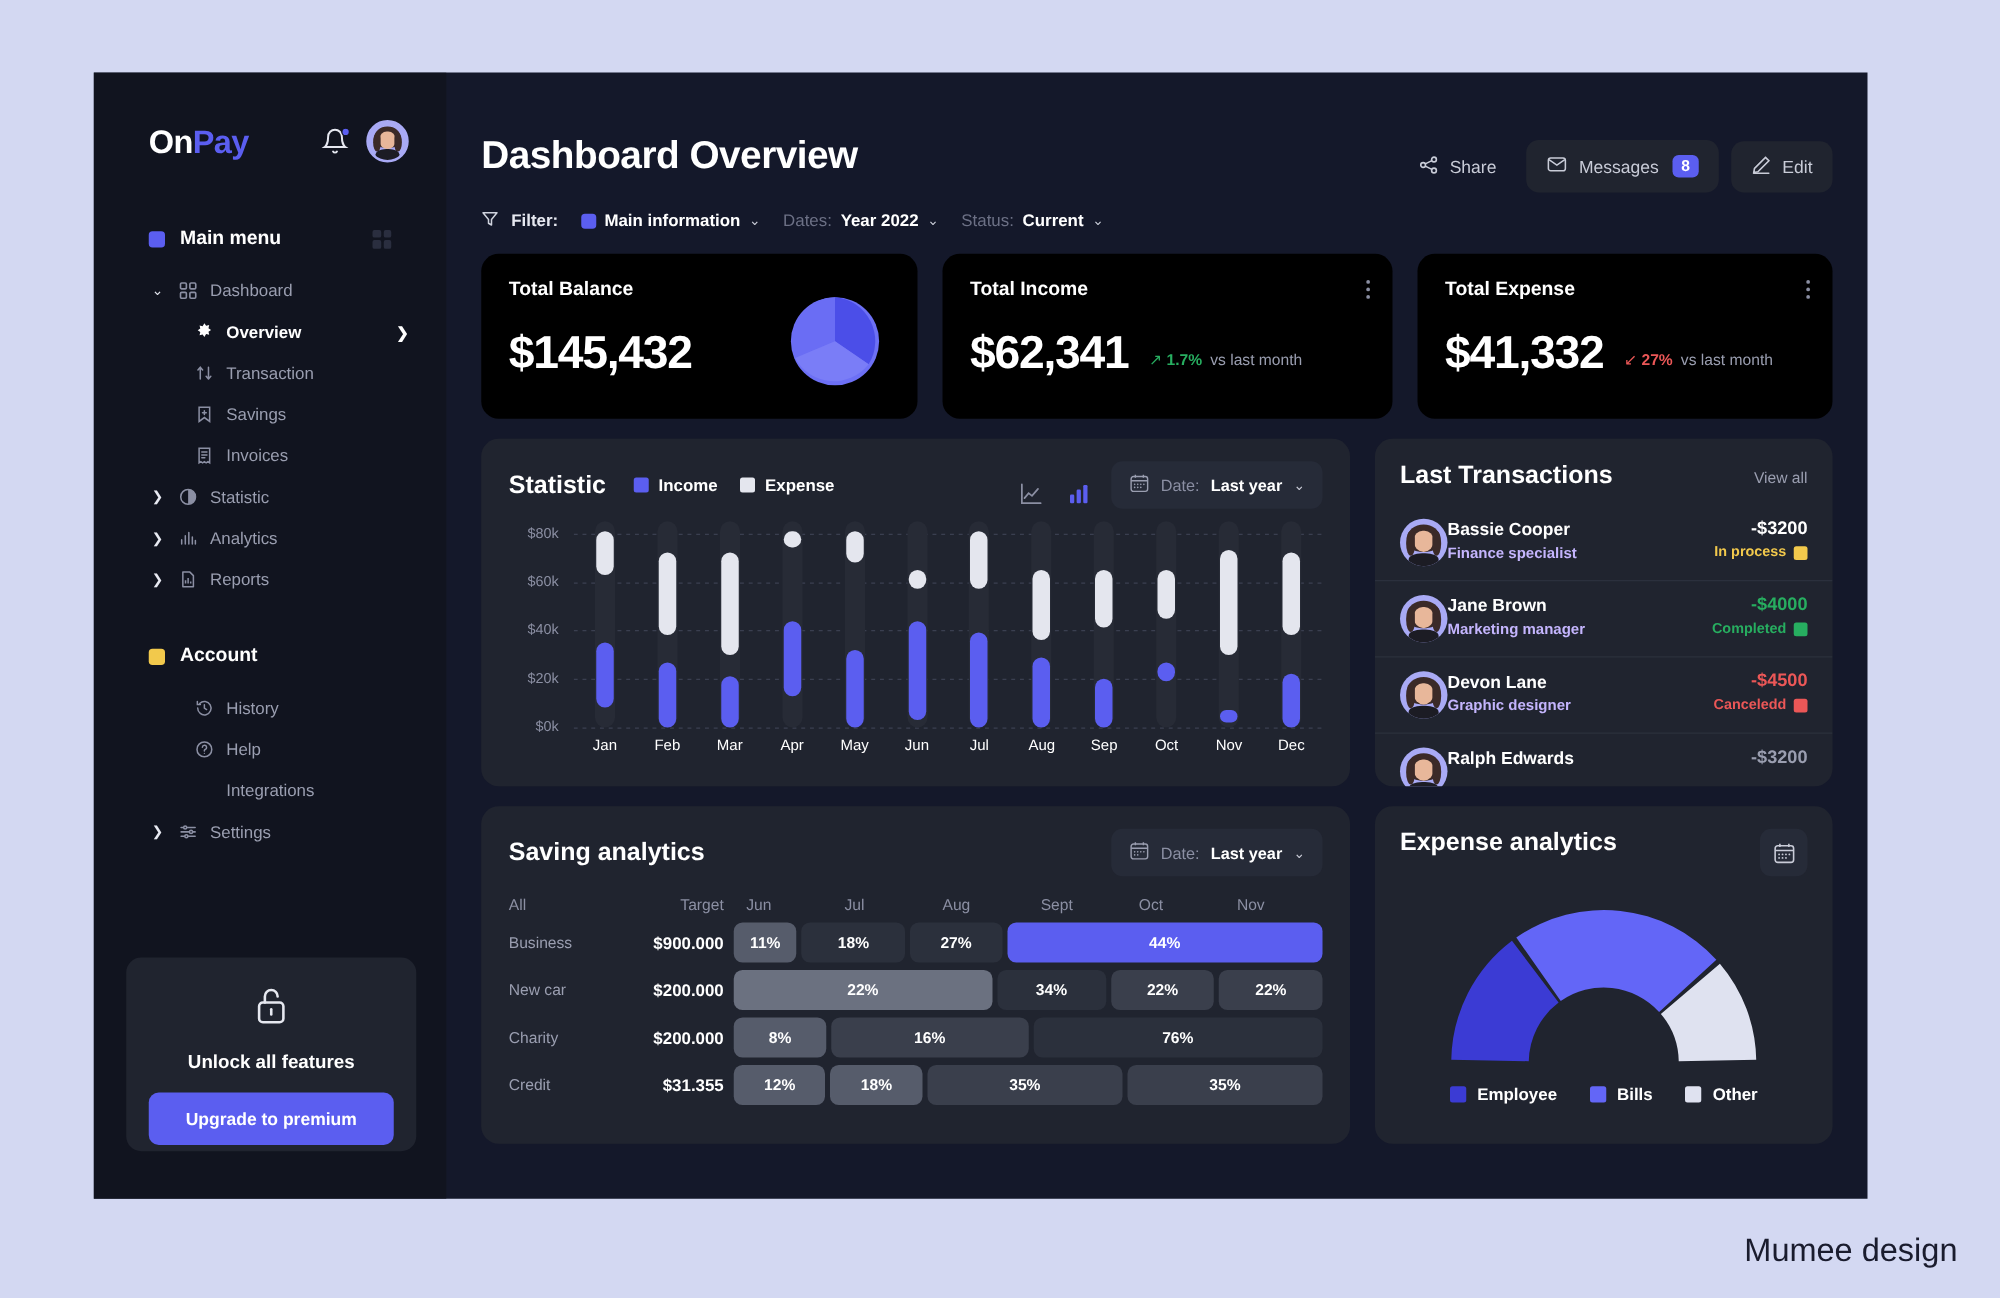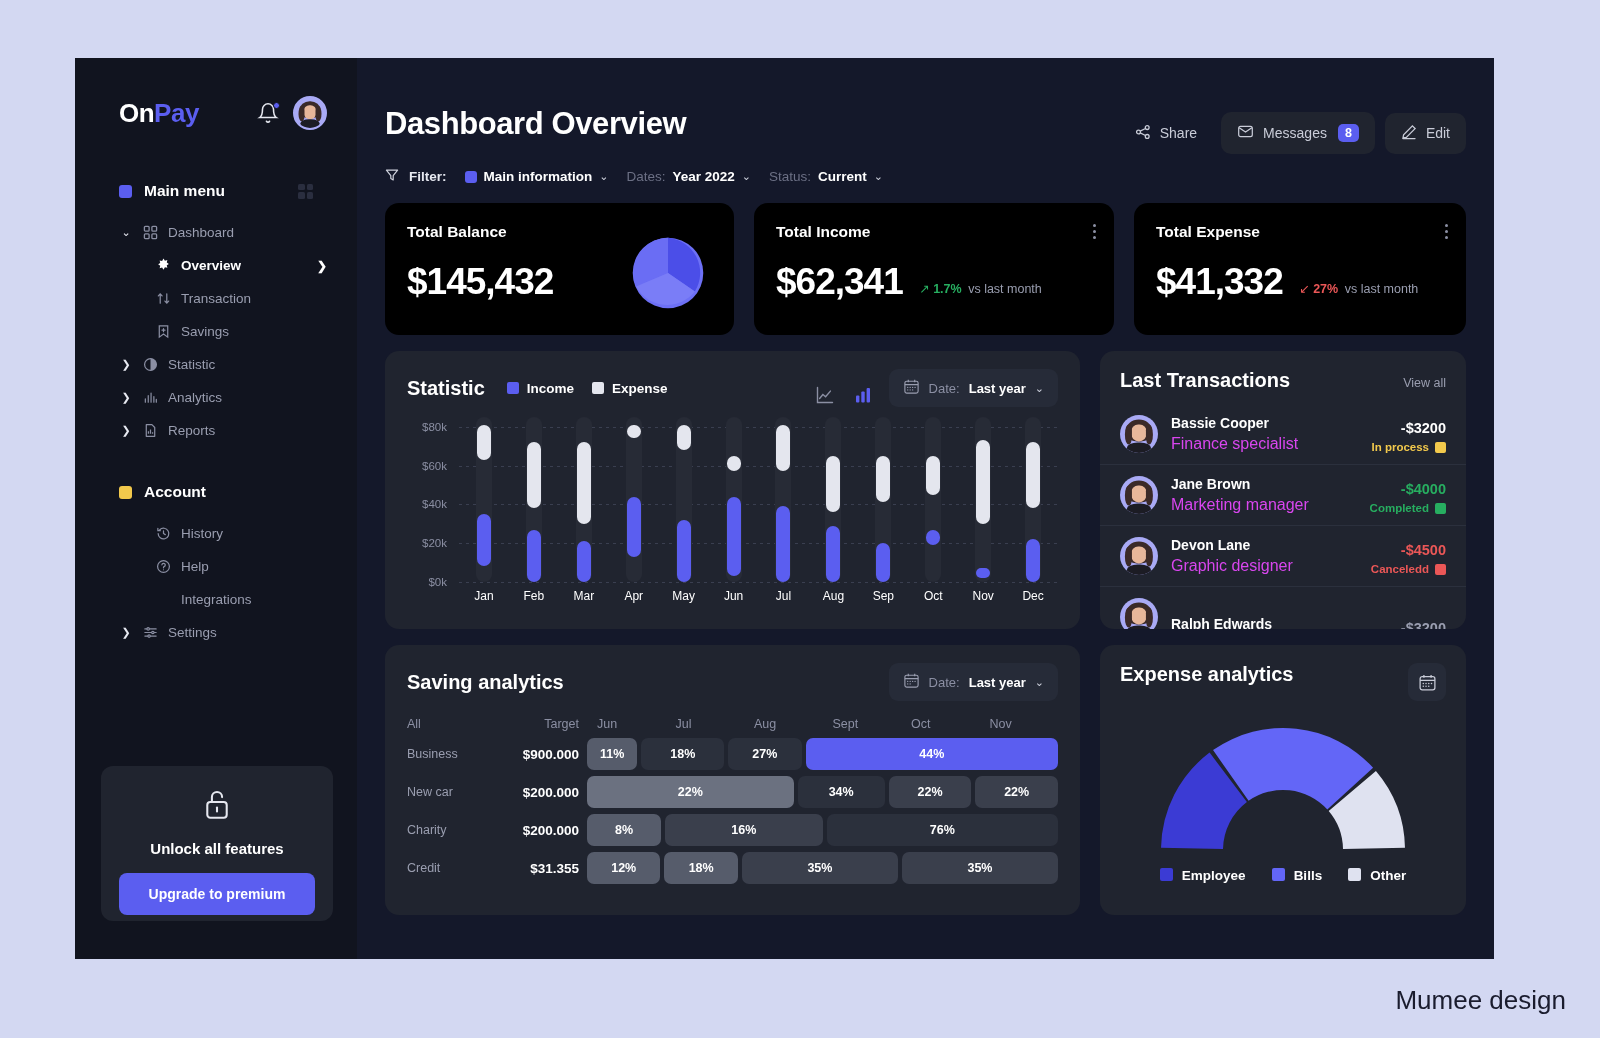--- a/index.html
+++ b/index.html
@@ -184,26 +184,26 @@
   .btrack { position:absolute; left:50%; transform:translateX(-50%); width: 16px; top:0; bottom:0; background:#272b36; border-radius: 8px; }
   .bar { position:absolute; left:50%; transform:translateX(-50%); width: 14px; border-radius: 7px; }
   .bar.inc { background: #5b5ef0; }
   .bar.exp { background: #e4e6ee; }
   .x-axis { position:absolute; left: 52px; right:0; top: 172px; display:flex; }
   .x-axis div { flex:1; text-align:center; color:#ffffff; font-size: 12px; }
 
   .tx-panel { flex: 0 0 366px; padding: 18px 0 0 0; height: 278px; overflow: hidden; position: relative; }
   .tx-head { display:flex; align-items:baseline; padding: 0 20px 12px 20px; }
   .tx-head .vall { margin-left:auto; color:#9a9eb0; font-size: 12.5px; cursor:pointer; }
-  .tx-row { display:flex; align-items:flex-end; gap: 13px; padding: 11px 20px; border-top: 1px solid #2b303d; }
+  .tx-row { display:flex; align-items:flex-start; padding: 11px 20px; border-top: 1px solid #2b303d; }
   .tx-row:first-of-type { border-top: none; }
   .avatar-md { width: 38px; height: 38px; border-radius:50%; background:#a9aaf5; overflow:hidden; position:relative; flex:0 0 38px; }
   .tx-info { display:flex; flex-direction:column; gap: 4px; }
   .tx-name { color:#fff; font-size: 14px; font-weight: bold; }
-  .tx-role { color:#d946ef; font-size: 16px; }
+  .tx-role { color:#c4b5fd; font-size: 12px; font-weight: bold; }
   .tx-right { margin-left:auto; text-align:right; display:flex; flex-direction:column; gap: 5px; align-items:flex-end; }
   .tx-amt { font-size: 14.5px; font-weight: bold; }
   .tx-status { font-size: 11.5px; font-weight: bold; display:flex; align-items:center; gap: 6px; }
   .tx-status .sw { width: 11px; height: 11px; border-radius: 2px; }
 
   .bot-row { display:flex; gap: 20px; margin-top: 16px; }
   .save-panel { flex: 1; padding: 18px 22px 16px 22px; height: 270px; }
   .sv-head { display:flex; align-items:center; }
   .sv-table { margin-top: 16px; }
   .sv-hrow { display:flex; color:#8b8fa3; font-size: 12.5px; padding-bottom: 4px; }
@@ -218,21 +218,21 @@
   }
 
   .exp-panel { flex: 0 0 366px; padding: 18px 20px 16px 20px; height: 270px; position:relative; }
   .cal-btn {
     position:absolute; right: 20px; top: 18px;
     width: 38px; height: 38px; border-radius: 9px; background:#262b38;
     display:flex; align-items:center; justify-content:center; cursor:pointer;
   }
   .gauge { margin-top: 14px; display:flex; justify-content:center; }
   .exp-legend { display:flex; justify-content:center; gap: 26px; margin-top: 8px; }
-  .exp-legend .li { display:flex; gap: 9px; color:#fff; font-size: 13.5px; font-weight:bold; }
+  .exp-legend .li { display:flex; align-items:center; gap: 9px; color:#fff; font-size: 13.5px; font-weight:bold; }
   .exp-legend .sw { width: 13px; height: 13px; border-radius: 2px; }
 
   .watermark {
     position: absolute; right: 34px; bottom: 22px;
     color: #1a1c2e; font-size: 26px;
     font-family: "Liberation Sans", sans-serif;
   }
 </style>
 </head>
 <body>
@@ -306,20 +306,29 @@
         <span>Transaction</span>
       </div>
       <div class="nav-item deep">
         <span class="ico">
             <svg width="15" height="15" viewBox="0 0 16 16" fill="none" stroke="currentColor" stroke-width="1.3" stroke-linecap="round">
               <path d="M3.5 2h9v12l-4.5-3.3L3.5 14z"></path>
               <path d="M8 5v3.2M6.4 6.6h3.2"></path>
             </svg>
           </span>
         <span>Savings</span>
+      </div>
+      <div class="nav-item deep">
+        <span class="ico">
+            <svg width="15" height="15" viewBox="0 0 16 16" fill="none" stroke="currentColor" stroke-width="1.3" stroke-linecap="round">
+              <path d="M3.5 1.8h9v12.4l-1.5-1-1.5 1-1.5-1-1.5 1-1.5-1-1.5 1z"></path>
+              <path d="M5.8 5h4.4M5.8 7.4h4.4M5.8 9.8h2.6"></path>
+            </svg>
+          </span>
+        <span>Invoices</span>
       </div>
       <div class="nav-item sub">
         <span class="chev">❯</span>
         <span class="ico">
             <svg width="15" height="15" viewBox="0 0 16 16" fill="none" stroke="currentColor" stroke-width="1.3">
               <circle cx="8" cy="8" r="6.3"></circle>
               <path d="M8 1.7a6.3 6.3 0 0 1 0 12.6z" fill="currentColor" stroke="none"></path>
             </svg>
           </span>
         <span>Statistic</span>

